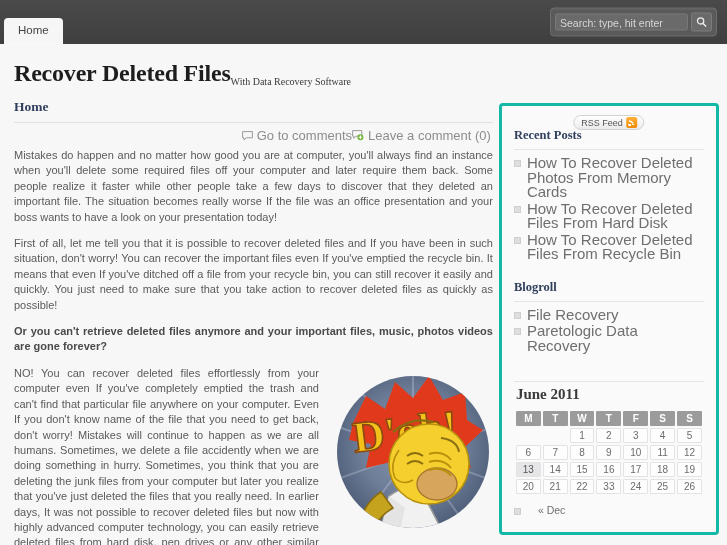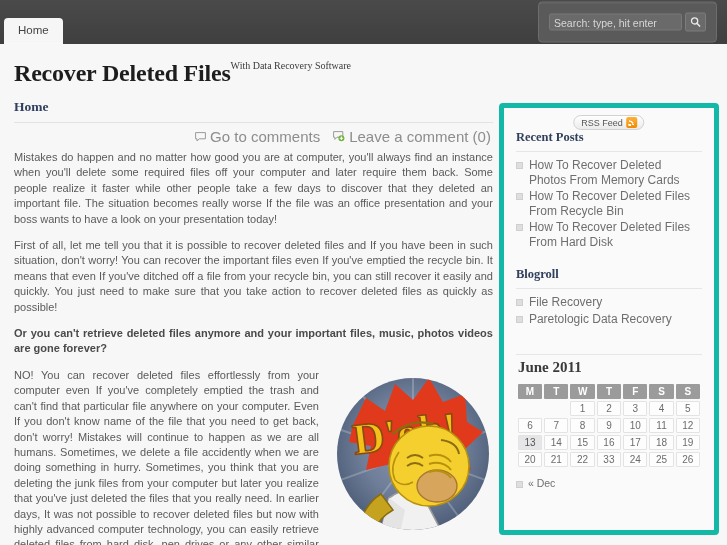--- a/index.html
+++ b/index.html
@@ -31,21 +31,21 @@
     line-height:1.1;
     cursor:pointer;
     box-shadow:0 -1px 0 rgba(255,255,255,.35) inset;
   }
   .search-wrap {
     position:absolute; right:10px; top:50%; transform:translateY(-50%);
     display:flex; align-items:center;
     background:#5a5a5a;
     border:1px solid #6d6d6d;
     border-radius:4px;
-    padding:10px;
+    padding:4px;
     box-shadow:0 1px 0 rgba(255,255,255,.08) inset;
   }
   .search-input {
     width:133px; height:17px;
     background:#6a6a6a;
     border:1px solid #787878;
     border-radius:2px;
     color:#e8e8e8;
     font-size:10.5px;
     font-family:"Liberation Sans", sans-serif;
@@ -55,21 +55,21 @@
   .search-input::placeholder { color:#d7d7d7; }
   .search-btn {
     width:21px; height:19px; margin-left:3px;
     background:#6a6a6a; border:1px solid #7d7d7d; border-radius:2px;
     display:flex; align-items:center; justify-content:center;
     cursor:pointer; padding:0;
   }
   .search-btn svg { display:block; }
 
   
-  .masthead { padding:16px 14px 6px 14px; display:flex; align-items:flex-start; }
+  .masthead { padding:16px 14px 6px 14px; display:flex; align-items:flex-end; }
   .site-title {
     font-family:"Liberation Serif", serif;
     font-size:24px; font-weight:bold; color:#1d1d1d;
     letter-spacing:-0.2px;
   }
   .site-tagline {
     font-family:"Liberation Serif", serif;
     font-size:10px; color:#3a3a3a; 
   }
 
@@ -79,22 +79,22 @@
   .sidebar { width:222px; margin-left:6px; padding-top:10px; position:relative; }
 
   .post-title {
     font-family:"Liberation Serif", serif;
     font-size:13.5px; font-weight:bold; color:#31405c;
     margin:6px 0 7px 0;
   }
   .meta-bar {
     border-top:1px solid #e2e2e4;
     display:flex; justify-content:flex-end; align-items:center;
-    gap:13px; padding:5px 2px 5px 0;
-    font-size:15px; color:#8d8d8d;
+    padding:5px 2px 5px 0;
+    font-size:13px; color:#8d8d8d;
   }
   .meta-link { display:flex; align-items:center; gap:4px; cursor:pointer; color:#8d8d8d; }
   .meta-link svg { display:block; }
 
   .content p {
     margin:0 0 11px 0;
     line-height:15.4px;
     font-size:11px;
     color:#5a5a5a;
     text-align:justify;
@@ -138,36 +138,36 @@
     border-top:none; border-right:none;
     transform:rotate(0deg);
     border-bottom-left-radius:1px;
     box-sizing:border-box;
     border-left:1.5px solid transparent; border-bottom:1.5px solid transparent;
     background:
       radial-gradient(circle at 0% 100%, transparent 3.2px, #fff 3.2px, #fff 4.6px, transparent 4.7px);
   }
 
   .panel {
-    border:5px solid #14b8a6;
+    border:3px solid #14b8a6;
     border-radius:4px;
     background:#fafafb;
     padding:20px 12px 10px 12px;
     min-height:432px;
   }
   .side-heading {
     font-family:"Liberation Serif", serif;
     font-size:12.5px; font-weight:bold; color:#31405c;
     margin:0 0 6px 0;
     padding-top:2px;
   }
   .side-list { list-style:none; margin:0; padding:0; border-top:1px solid #e6e6e8; padding-top:6px; }
   .side-list li {
     display:flex; align-items:flex-start; gap:6px;
-    font-size:12px; color:#6f6f6f;
+    font-size:15px; color:#6f6f6f;
     line-height:14.5px;
     margin-bottom:2px;
     cursor:pointer;
   }
   .sq {
     width:7px; height:7px; margin-top:4px; flex:0 0 auto;
     background:#dedede; border:1px solid #cfcfcf;
   }
   .side-sep { height:14px; }
 
@@ -186,21 +186,21 @@
   }
   table.cal td {
     background:#fdfdfd; border:1px solid #e3e3e3;
     height:15px; text-align:center;
     font-size:10px; color:#6c6c6c;
     border-radius:1px;
   }
   table.cal td.empty { background:transparent; border:none; }
   table.cal td.today { background:#e6e6e8; color:#555; }
   .cal-nav {
-    display:flex; align-items:center; gap:5px;
+    display:flex; align-items:center; gap:17px;
     margin-top:8px; font-size:10.5px; color:#6f6f6f; cursor:pointer;
   }
   .cal-nav .sq { margin-top:3px; }
   .cal-foot-sep { border-top:1px solid #e6e6e8; margin-top:12px; }
 </style>
 </head>
 <body>
 
 <div class="topbar">
   <div class="nav-tabs">
@@ -311,25 +311,25 @@
     <div class="panel">
 
       <div class="side-heading">Recent Posts</div>
       <ul class="side-list">
         <li>
           <span class="sq"></span>
           <span>How To Recover Deleted Photos From Memory Cards</span>
         </li>
         <li>
           <span class="sq"></span>
-          <span>How To Recover Deleted Files From Recycle Bin</span>
+          <span>How To Recover Deleted Files From Hard Disk</span>
         </li>
         <li>
           <span class="sq"></span>
-          <span>How To Recover Deleted Files From Hard Disk</span>
+          <span>How To Recover Deleted Files From Recycle Bin</span>
         </li>
       </ul>
 
       <div class="side-sep"></div>
 
       <div class="side-heading">Blogroll</div>
       <ul class="side-list">
         <li>
           <span class="sq"></span>
           <span>File Recovery</span>

